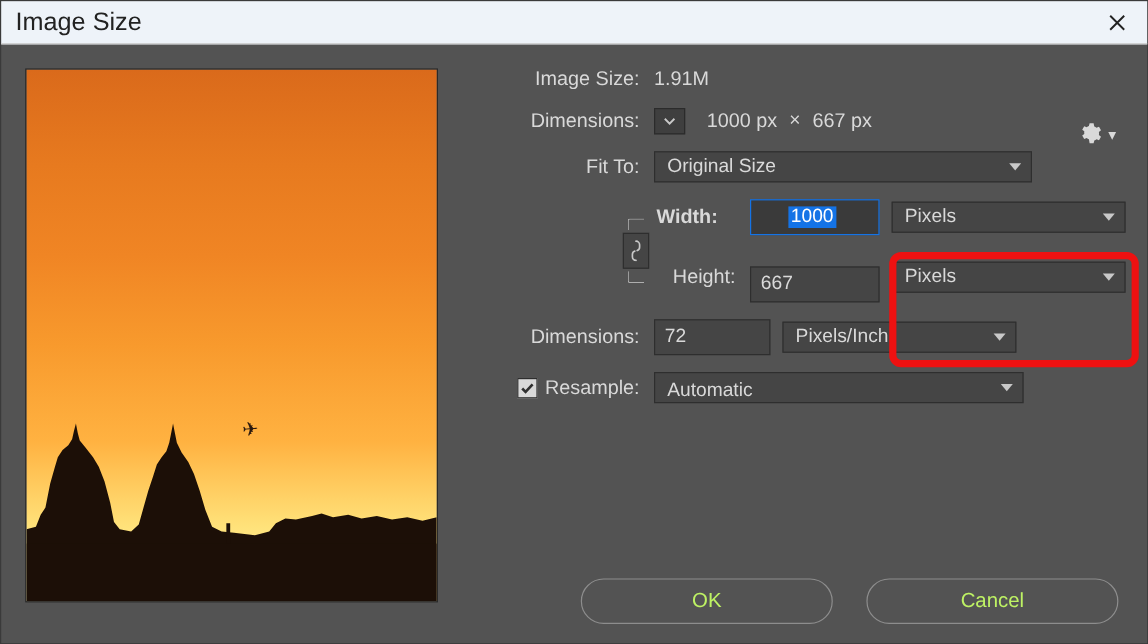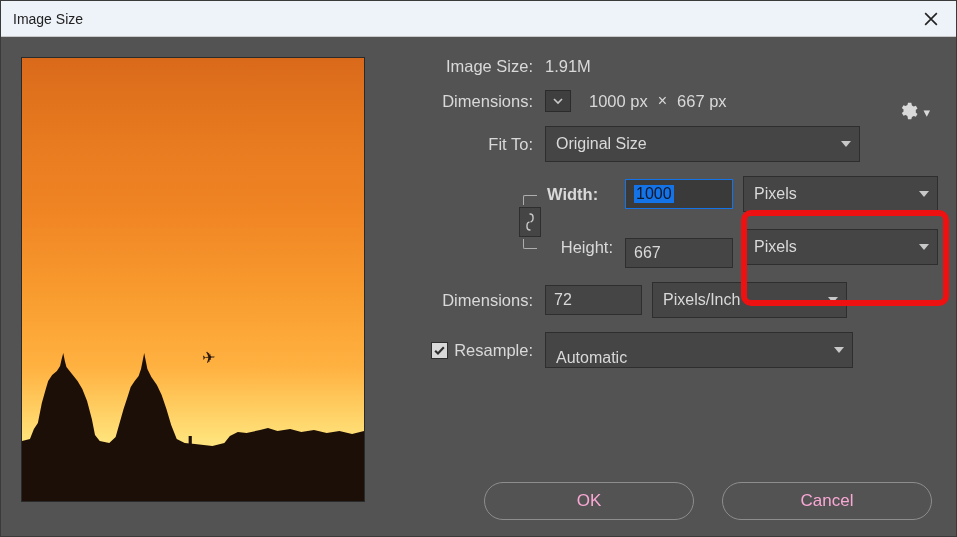--- a/index.html
+++ b/index.html
@@ -1,50 +1,50 @@
 <!DOCTYPE html>
 <html><head>
 <meta charset="utf-8">
 <style>
   * { box-sizing: border-box; margin: 0; padding: 0; font-family: "Segoe UI", Arial, sans-serif; }
   html, body { width: 957px; height: 537px; overflow: hidden; background:#535353; }
   .window { width: 957px; height: 537px; display:flex; flex-direction:column; border:1px solid #3a3a3a; background:#535353; }
   .titlebar { height:36px; background:#eef3f9; display:flex; align-items:center; justify-content:space-between; padding:0 2px 0 12px; border-bottom:1px solid #c9c9c9; }
-  .titlebar .title { font-size:14px; color:#222; }
+  .titlebar .title { font-size:21px; color:#222; }
   .titlebar .close { width:46px; height:34px; display:flex; align-items:center; justify-content:center; font-size:17px; color:#222; cursor:pointer; }
   .body { flex:1; display:flex; padding:20px 18px 16px 20px; gap:20px; position:relative; }
   .preview { width:431px; height:445px; position:relative; border:1px solid #2a2a2a; overflow:hidden; }
   .right { flex:1; display:flex; flex-direction:column; color:#d9d9d9; font-size:16.5px; }
   .row { display:flex; align-items:center; margin-bottom:14px; }
   .row .lbl { width:160px; text-align:right; padding-right:12px; white-space:nowrap; }
   .row .val { flex:1; display:flex; align-items:center; gap:10px; }
   .gear { position:absolute; right:26px; top:64px; color:#d9d9d9; font-size:18px; cursor:pointer; }
   .dim-toggle { width:26px; height:22px; background:#3f3f3f; display:inline-flex; align-items:center; justify-content:center; margin-right:8px; border:1px solid #2b2b2b; }
   .dim-toggle svg { width:12px; height:12px; }
-  .select { background:#454545; border:1px solid #2e2e2e; height:36px; display:flex; align-items:center; padding:0 24px 0 10px; position:relative; color:#d9d9d9; font-size:16px; min-width:0; cursor:pointer; }
+  .select { background:#454545; border:1px solid #2e2e2e; height:26px; display:flex; align-items:center; padding:0 24px 0 10px; position:relative; color:#d9d9d9; font-size:16px; min-width:0; cursor:pointer; }
   .select::after { content:""; position:absolute; right:8px; top:50%; width:0; height:0; border-left:5px solid transparent; border-right:5px solid transparent; border-top:6px solid #c8c8c8; transform:translateY(-50%); }
   .input { background:#454545; border:1px solid #2e2e2e; height:30px; padding:0 8px; color:#d9d9d9; font-size:16px; width:108px; outline:none; }
   .input.focused { border:1px solid #1473e6; background:#3a3a3a; }
-  .input.focused .seltext { background:#1473e6; color:#0f172a; padding:0 2px; }
+  .input.focused .seltext { background:#1473e6; color:#ffffff; padding:0 2px;margin-left:23px; }
   .fake-input { display:flex; align-items:center; }
   .unit-box { width:195px; }
   .wide-select { width:315px; }
   .resample-select { width:308px;align-items:flex-end; }
   .link-col { width:26px; display:flex; flex-direction:column; align-items:center; justify-content:center; gap:0; margin-right:4px; margin-left:-2px; }
   .link-bracket-top, .link-bracket-bot { width:14px; height:10px; border-left:1px solid #aeaeae; }
   .link-bracket-top { border-top:1px solid #aeaeae; border-top-left-radius:2px; }
   .link-bracket-bot { border-bottom:1px solid #aeaeae; border-bottom-left-radius:2px; }
   .link-btn { width:22px; height:30px; background:#454545; border:1px solid #2e2e2e; display:flex; align-items:center; justify-content:center; margin:2px 0; cursor:pointer; }
   .wh-group { display:flex; align-items:stretch; }
   .wh-rows { display:flex; flex-direction:column; gap:14px; }
   .highlight-frame { position:absolute; border:6px solid #e11; border-radius:10px; pointer-events:none; }
   .chk { width:17px; height:17px; border:1px solid #2e2e2e; background:#d9d9d9; display:inline-flex; align-items:center; justify-content:center; margin-right:6px; cursor:pointer; }
   .chk svg { width:13px; height:13px; }
   .footer { display:flex; gap:28px; justify-content:flex-end; margin-top:auto; padding-top:16px; padding-right:6px; }
-  .btn { width:210px; height:38px; border:1px solid #8d8d8d; border-radius:19px; background:transparent; color:#f9a8d4; font-size:17px; display:flex; align-items:center; justify-content:center; cursor:pointer; }
+  .btn { width:210px; height:38px; border:1px solid #8d8d8d; border-radius:19px; background:transparent; color:#bef264; font-size:17px; display:flex; align-items:center; justify-content:center; cursor:pointer; }
   
   .sky { position:absolute; inset:0; background:linear-gradient(to bottom,#da6a1b 0%,#e77a1f 18%,#f08524 35%,#f89a2d 52%,#ffb241 70%,#ffe27a 86%,#fff2aa 100%); }
   .silhouette { position:absolute; left:0; right:0; bottom:0; height:170px; }
   .silhouette svg { width:100%; height:100%; display:block; }
   .plane { position:absolute; left:180px; top:290px; font-size:16px; color:#2b190e; transform:rotate(-4deg); }
   .mult { font-size:16px; color:#d9d9d9; }
 </style>
 </head>
 <body>
 

